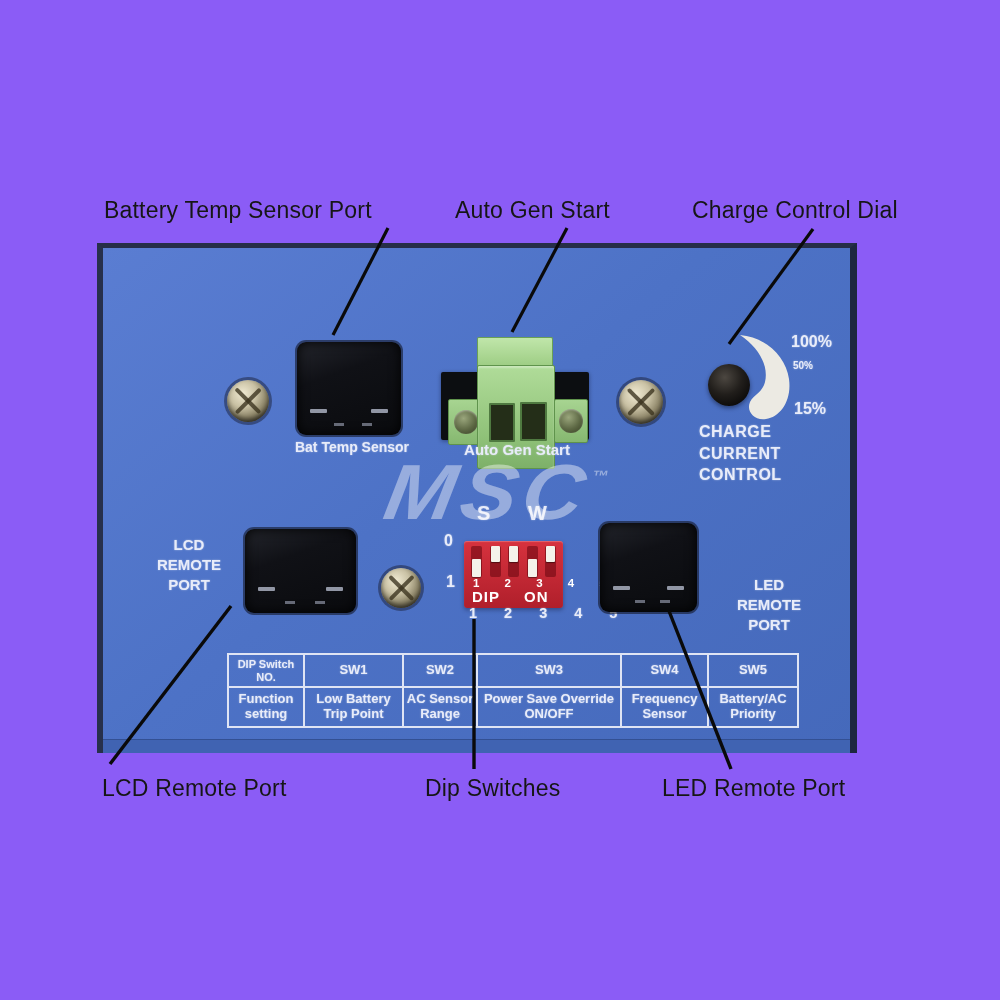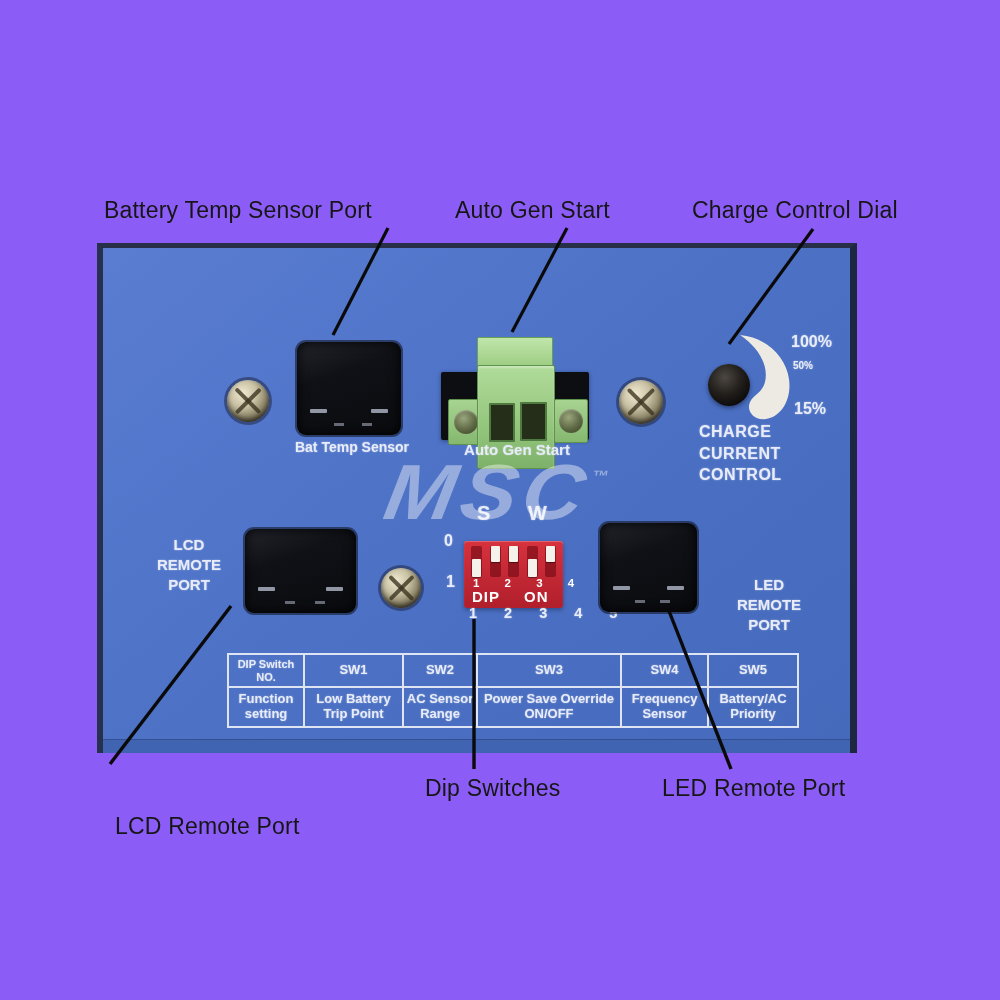--- a/index.html
+++ b/index.html
@@ -105,21 +105,21 @@
 </style>
 </head>
 <body>
 
 <div class="stage">
 
   <div class="callout" style="left:104px;top:197px;">Battery Temp Sensor Port</div>
   <div class="callout" style="left:455px;top:197px;">Auto Gen Start</div>
   <div class="callout" style="left:692px;top:197px;">Charge Control Dial</div>
 
-  <div class="callout" style="left:115px;top:775px;margin-top:38px;">LCD Remote Port</div>
+  <div class="callout" style="left:102px;top:775px;">LCD Remote Port</div>
   <div class="callout" style="left:425px;top:775px;">Dip Switches</div>
   <div class="callout" style="left:662px;top:775px;">LED Remote Port</div>
 
   <div class="panel">
     <div class="panel-bottom-band"></div>
 
     <div class="screw" style="left:124px;top:132px;width:42px;height:42px;">
       <div class="slot a"></div>
       <div class="slot b"></div>
     </div>

